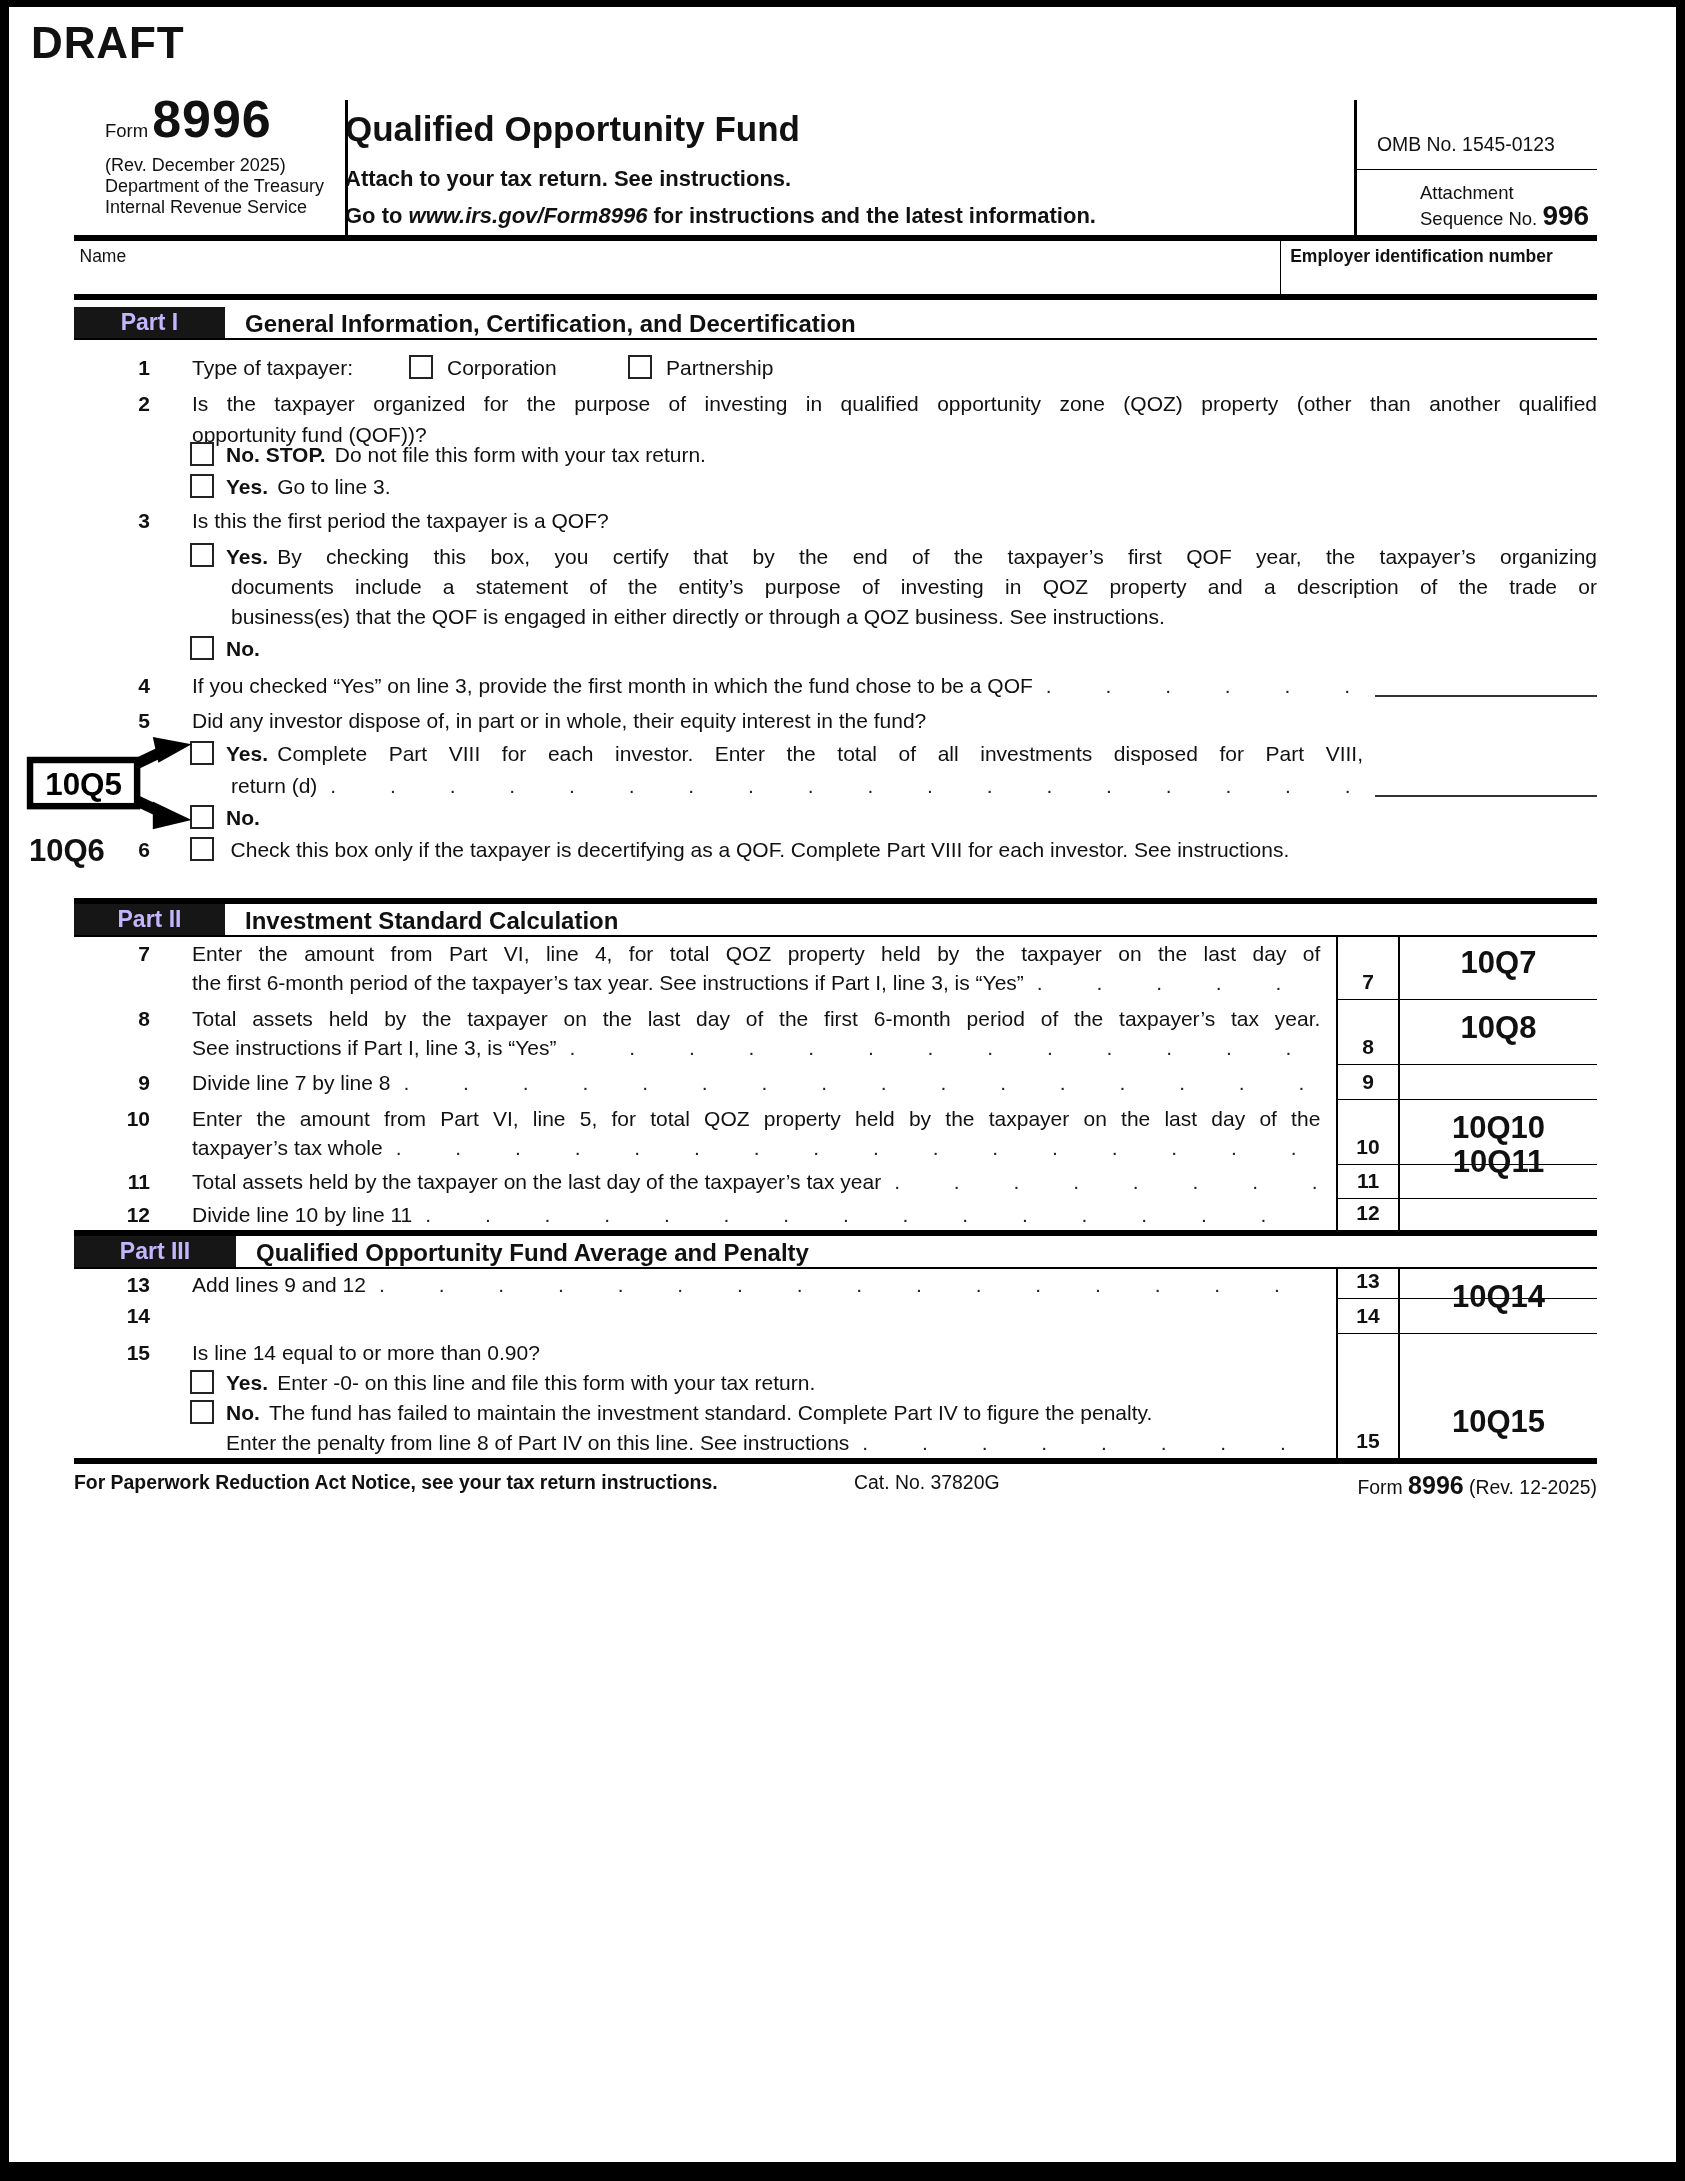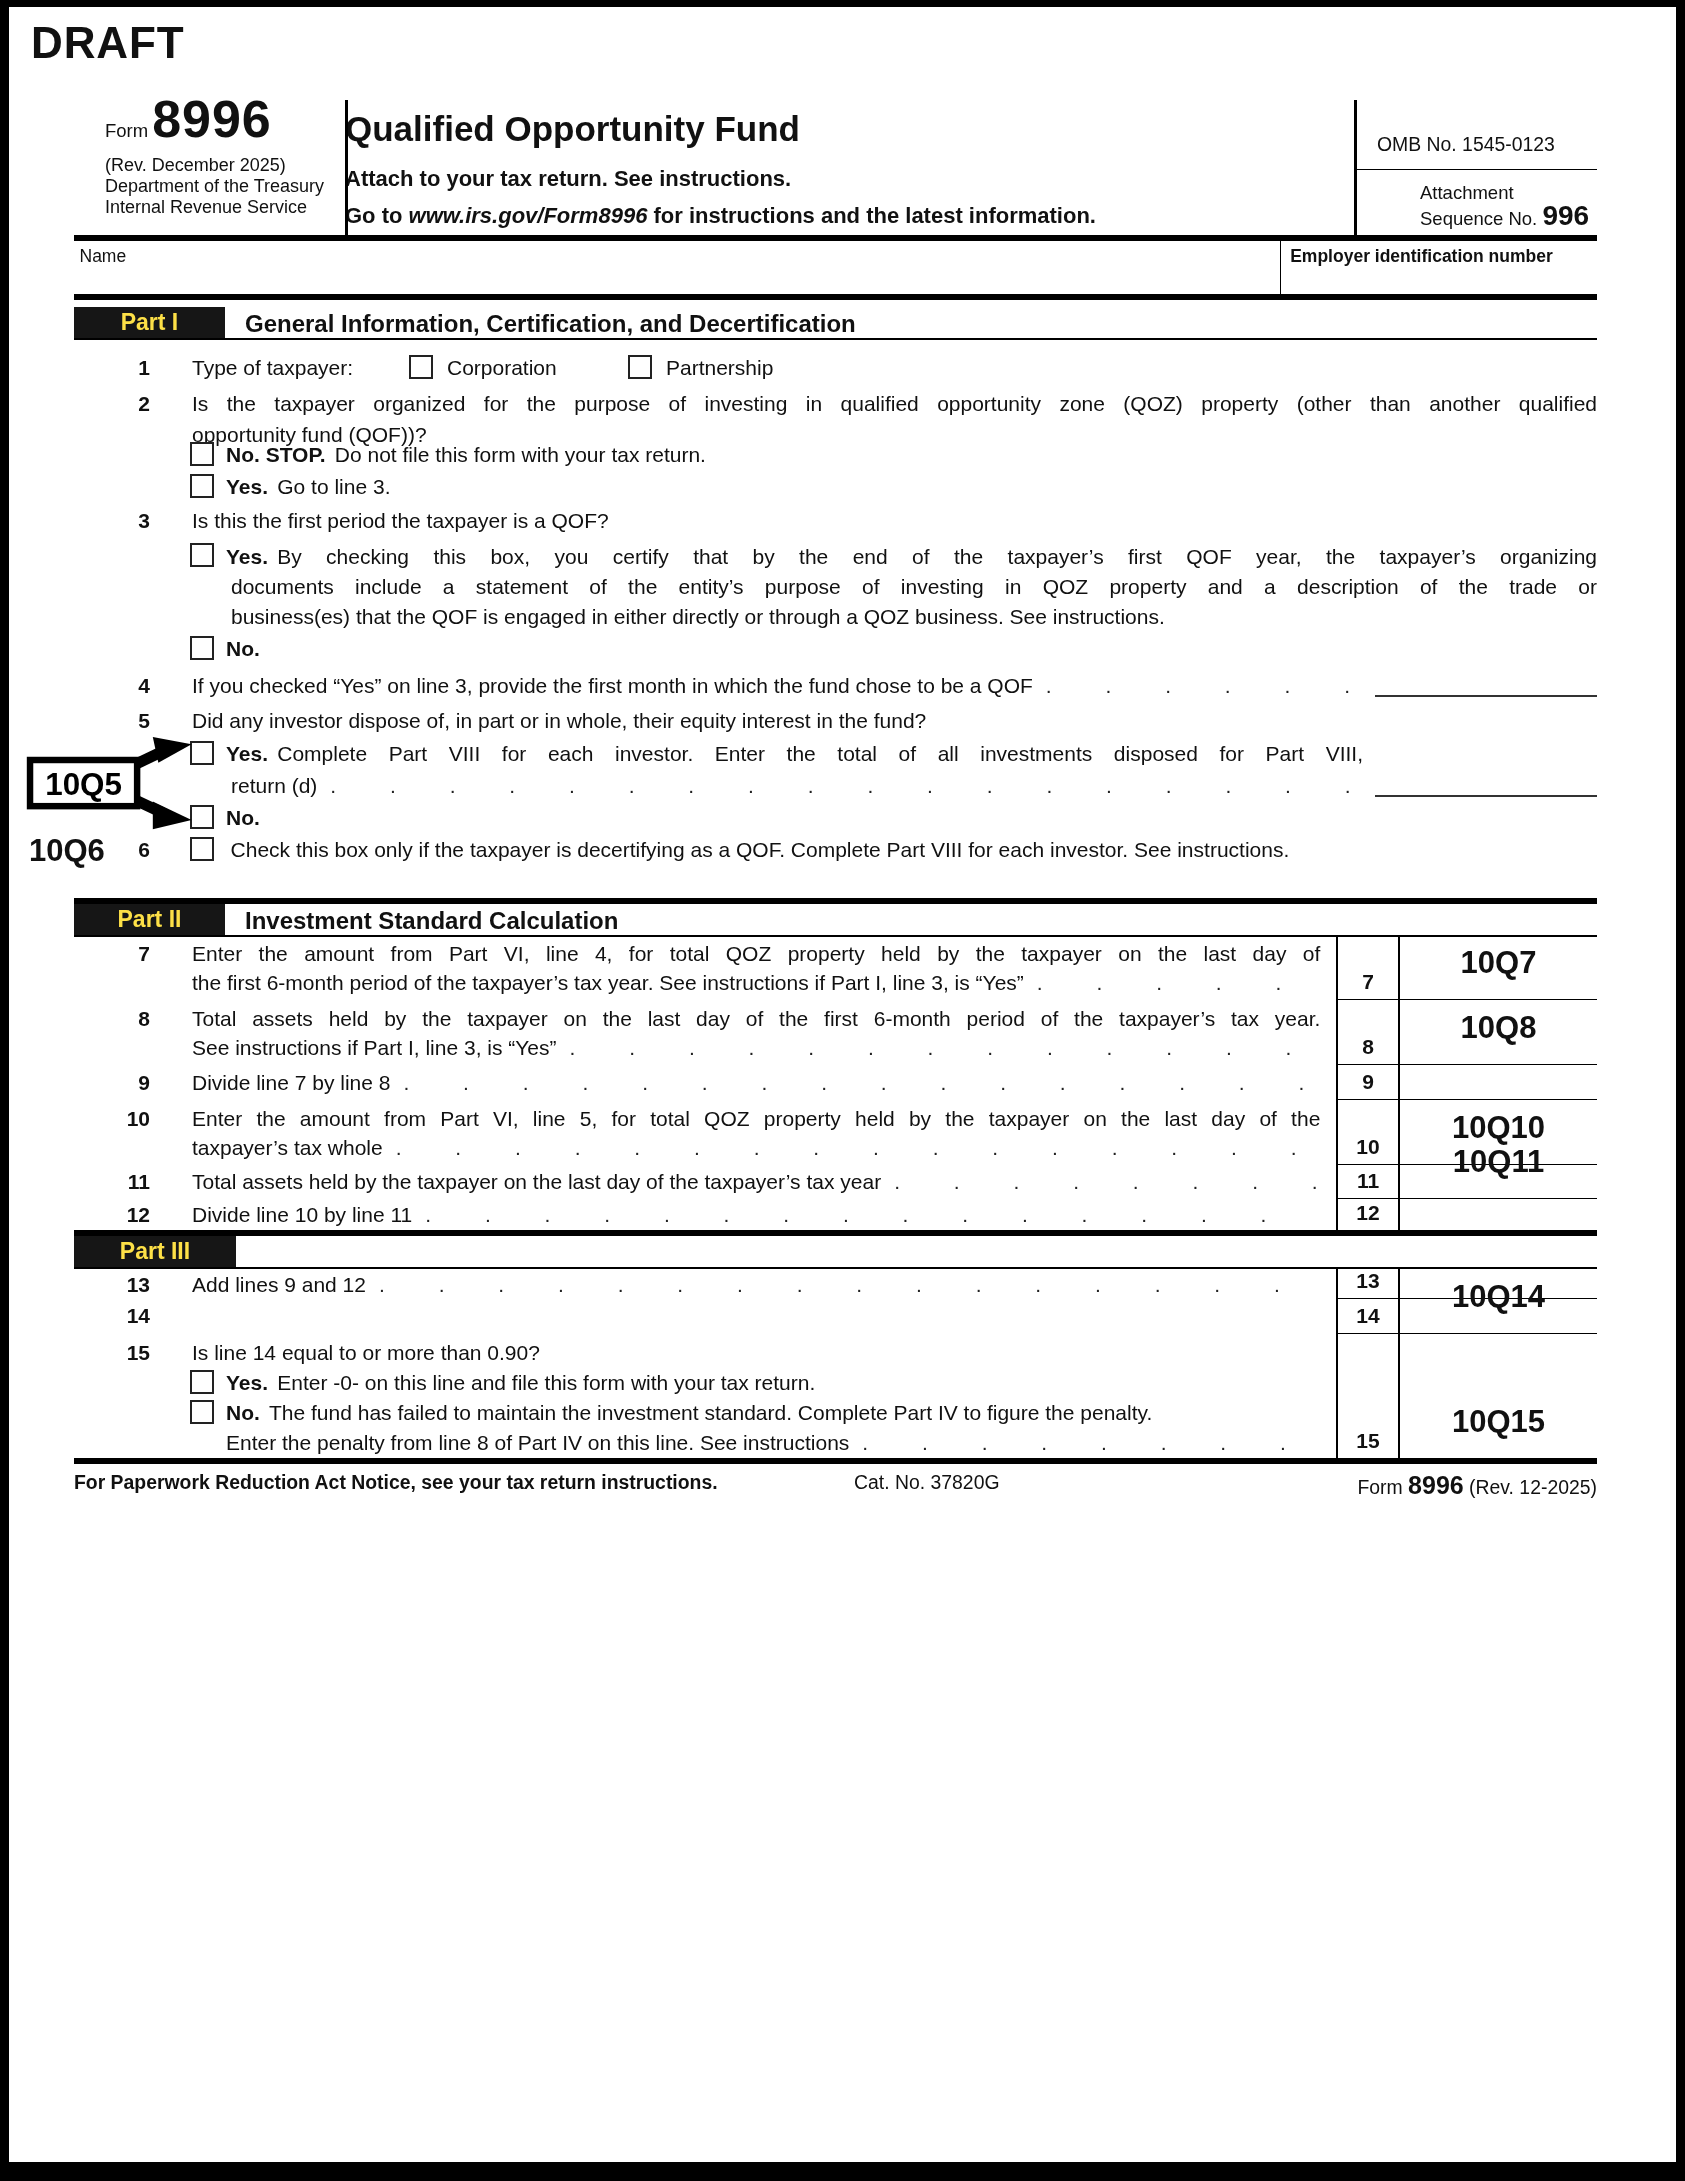--- a/index.html
+++ b/index.html
@@ -39,21 +39,21 @@
 
   
   .namerow { position:absolute; left:65px; top:234px; width:1523px; height:59px;
              border-bottom:6.5px solid #000; display:flex; }
   .name-cell { flex:1; font-size:17.5px; padding:4.6px 0 0 5.5px; }
   .ein-cell { width:317px; border-left:1.8px solid #000; font-size:17.5px; font-weight:bold; padding:4.6px 0 0 9.2px; }
 
   
   .partbar { position:absolute; left:65px; width:1523px; height:33px;
              border-bottom:2.3px solid #000; display:flex; background:#fff; }
-  .partlabel { width:151px; background:#161616; color:#fde047; font-weight:bold; font-size:23px;
+  .partlabel { width:151px; background:#161616; color:#c4b5fd; font-weight:bold; font-size:23px;
                text-align:center; line-height:31px; }
   .parttitle { font-weight:bold; font-size:24px; line-height:33px; padding-left:20px; }
 
   
   .fline { position:absolute; left:65px; width:1523px; font-size:21px; line-height:28px; }
   .lno { position:absolute; left:48px; width:28px; text-align:right; font-weight:bold; }
   .txt-main { display:block; margin-left:118px; }
   .jst { text-align:justify; text-align-last:justify; }
   .cb { display:inline-block; width:24px; height:24px; border:2.3px solid #222;
         background:#fff; vertical-align:-3.7px; }
@@ -319,20 +319,21 @@
       <div class="tnum">
           <span>12</span>
         </div>
       <div class="tval"></div>
     </div>
   </div>
 
   <div class="tblock" style="top:1223px; border-bottom:6.5px solid #000">
     <div class="tbar">
       <div class="partlabel" style="width:162px">Part III</div>
+      <div class="parttitle">Qualified Opportunity Fund Average and Penalty</div>
     </div>
 
     <div class="trow rb" style="height:29.5px">
       <div class="tdesc" style="padding-top:0.9px">
         <span class="lno" style="top:0.9px">13</span>
         <div class="flex-line">
             <span>Add lines 9 and 12</span>
             <span class="dots"></span>
           </div>
       </div>

